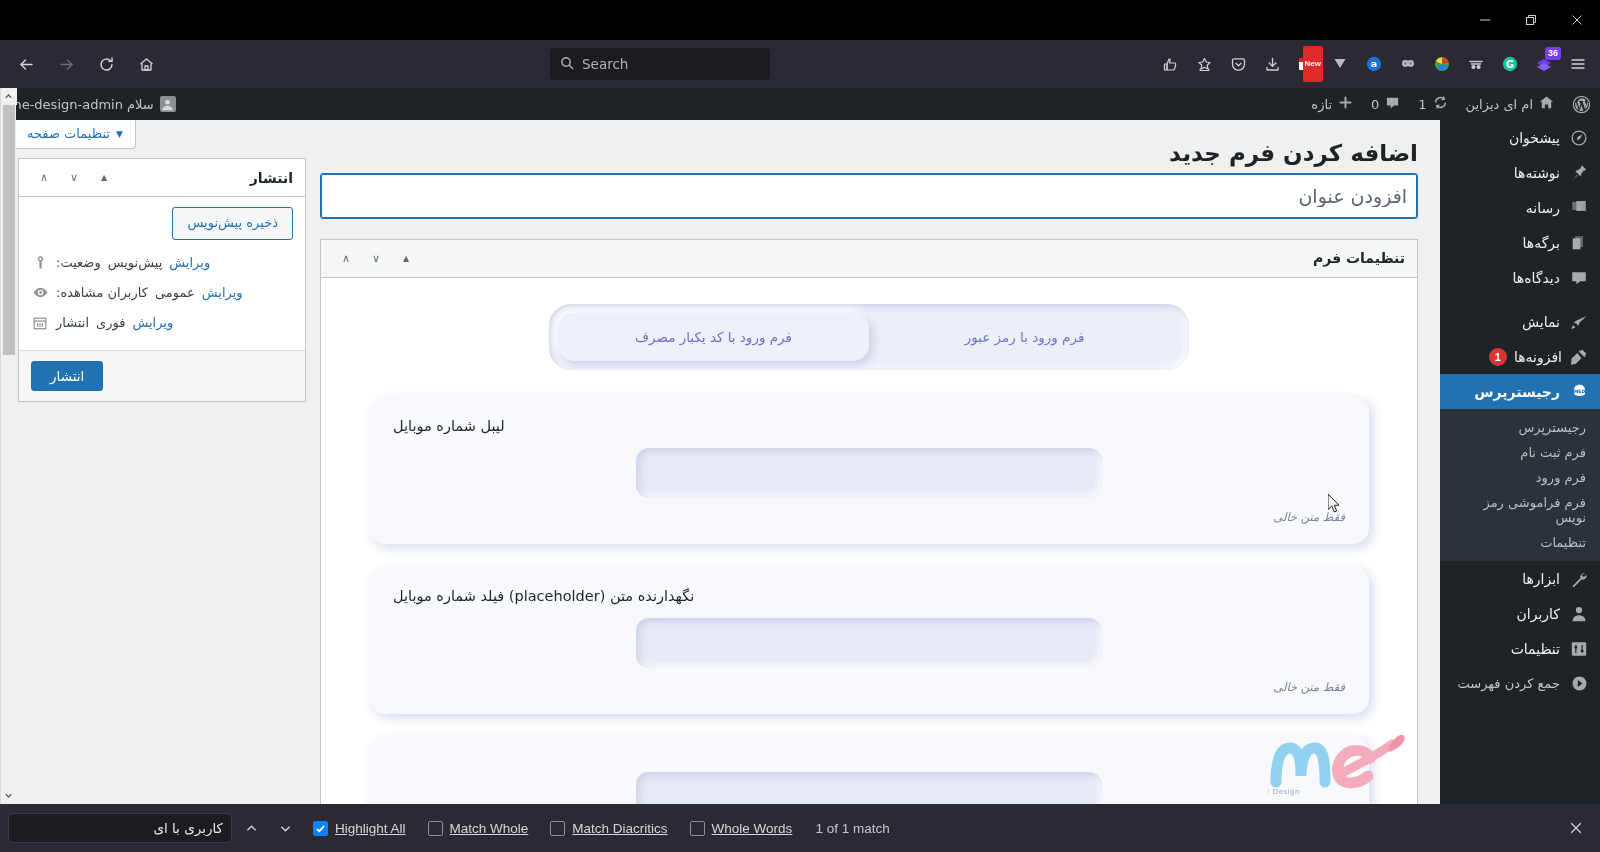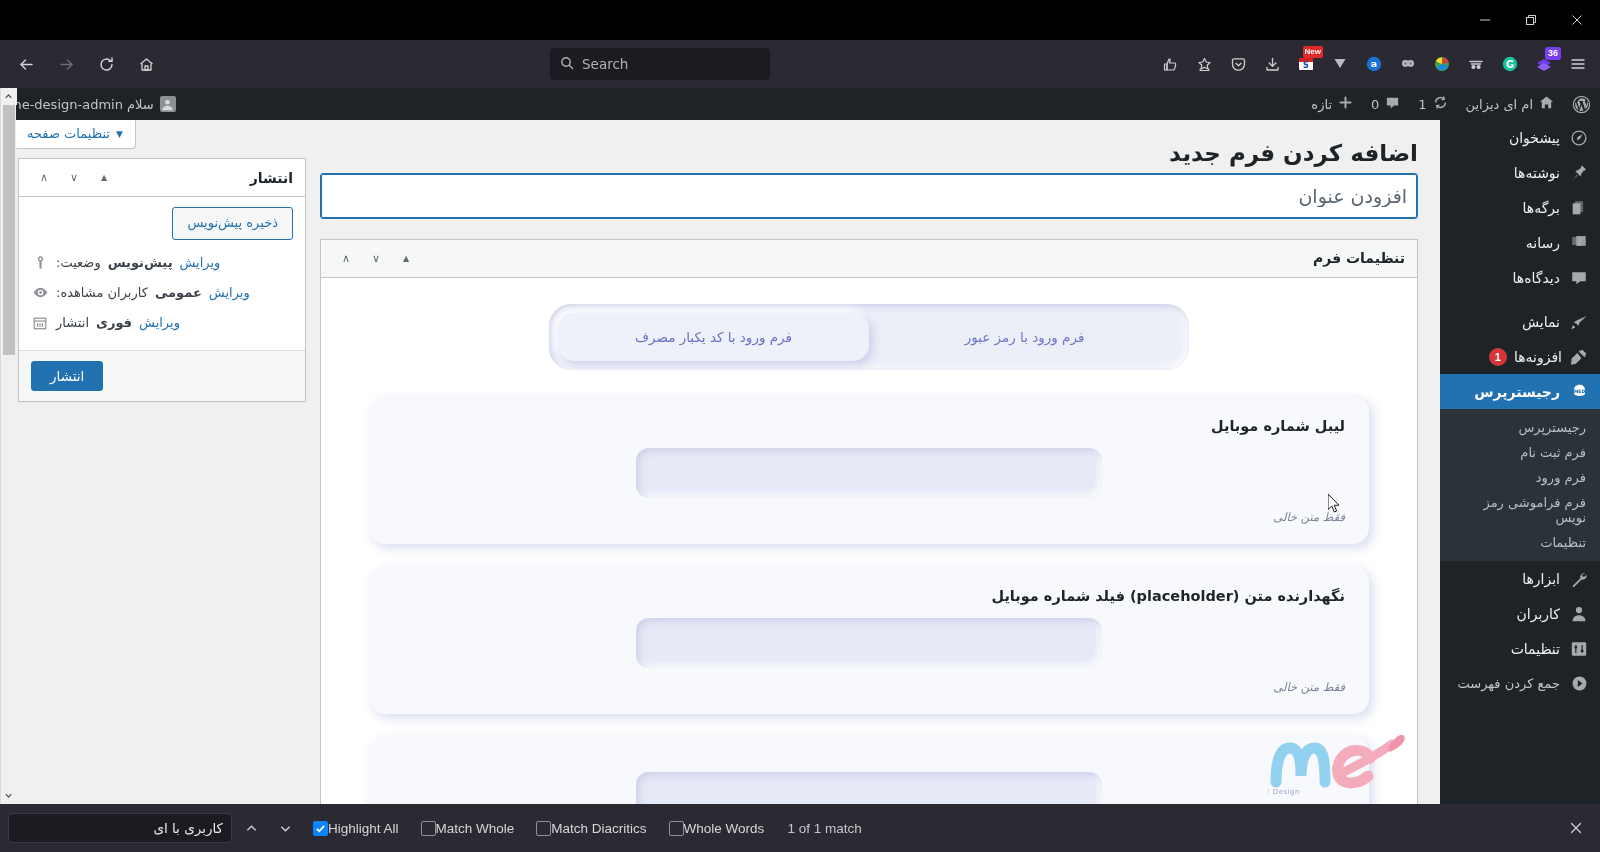--- a/index.html
+++ b/index.html
@@ -39,21 +39,21 @@
     display: flex; align-items: center; padding: 0 10px; gap: 8px;
     color: #b1b1b5; font-size: 13.5px; direction: ltr;
   }
   .ext-tray { display: flex; align-items: center; gap: 2px; }
   .ext-btn {
     width: 32px; height: 32px; border-radius: 4px; display: flex;
     align-items: center; justify-content: center; position: relative; color: #cfcfd2;
   }
   .badge-new {
     position: absolute; top: -2px; right: -1px; background: #e02a2a; color: #fff;
-    font-size: 8px; font-weight: 700; line-height: 1; padding: 2px 2px; border-radius: 2px;
+    font-size: 8px; font-weight: 700; line-height: 1; padding: 14px 2px; border-radius: 2px;
     font-family: "Liberation Sans", sans-serif;
   }
   .badge-count {
     position: absolute; top: -1px; right: -1px; background: #7b3ff2; color: #fff;
     font-size: 9px; font-weight: 700; line-height: 1; padding: 2px 3px; border-radius: 3px;
     font-family: "Liberation Sans", sans-serif;
   }
 
   
   .viewport {
@@ -170,21 +170,21 @@
     background: #f6f7f7; border: 1px solid #2271b1; color: #2271b1; border-radius: 3px;
     padding: 5px 14px; font-size: 13px; line-height: 1.6; cursor: pointer;
     font-family: "DejaVu Sans", sans-serif;
   }
   .misc-line {
     display: flex; align-items: center; gap: 7px; padding: 7px 0;
     font-size: 13px; color: #3c434a; justify-content: flex-end;
   }
   .misc-line .m-ico { color: #8c8f94; width: 18px; display: inline-flex;
     align-items: center; justify-content: center; }
-  .misc-line b { font-weight: 700; }
+  .misc-line b { font-weight: 400; }
   .edit-link { color: #2271b1; text-decoration: none; }
   .major-actions {
     border-top: 1px solid #dcdcde; background: #f6f7f7; padding: 10px 12px;
     display: flex; justify-content: flex-end;
   }
   .btn-primary {
     background: #2271b1; border: 1px solid #2271b1; color: #fff; border-radius: 3px;
     padding: 6px 18px; font-size: 13.5px; cursor: pointer; font-weight: 400;
     font-family: "DejaVu Sans", sans-serif;
   }
@@ -205,21 +205,21 @@
     box-shadow: 4px 4px 9px #cdd1e8, -4px -4px 9px #ffffff;
     color: #6a72bf;
   }
 
   .field-card {
     background: #f8f9fc; border-radius: 16px; padding: 22px 24px 20px;
     margin: 0 auto 22px; max-width: 1000px;
     box-shadow: 4px 4px 12px #d7dcee, -4px -4px 12px #ffffff;
   }
   .field-label {
-    font-size: 14.5px; font-weight: 700; color: #1d2327; text-align: right;
+    font-size: 14.5px; font-weight: 400; color: #1d2327; text-align: left;
     margin-bottom: 14px;
   }
   .field-input {
     height: 50px; border-radius: 13px; background: #e6e9f6;
     box-shadow: inset 3px 3px 7px #ccd1e8, inset -3px -3px 7px #ffffff;
     max-width: 466px; margin: 0 auto 12px; width: 100%;
   }
   .field-hint {
     font-size: 11.5px; color: #7b8194; text-align: right; font-style: italic;
   }
@@ -251,21 +251,21 @@
   .find-input {
     width: 224px; height: 30px; background: #1c1b22; border: 1px solid #3a3944;
     border-radius: 4px; color: #e6e6ea; padding: 0 8px; font-size: 13.5px;
     direction: rtl; text-align: right; outline: none;
     font-family: "DejaVu Sans", sans-serif;
   }
   .find-nav {
     width: 30px; height: 30px; display: flex; align-items: center;
     justify-content: center; border-radius: 4px; color: #cfcfd2;
   }
-  .check-item { display: flex; align-items: flex-start; padding: 0 9px; cursor: pointer; }
+  .check-item { display: flex; align-items: flex-start; gap: 7px; padding: 0 9px; cursor: pointer; text-decoration: underline; }
   .cbox {
     width: 15px; height: 15px; border: 1px solid #8f8f9d; border-radius: 2px;
     background: transparent; display: inline-flex; align-items: center; justify-content: center;
   }
   .cbox.checked { background: #0a84ff; border-color: #0a84ff; color: #fff; }
   .find-status { padding: 0 10px; color: #c6c6ca; }
   .find-close { margin-left: auto; width: 32px; height: 32px; display: flex;
     align-items: center; justify-content: center; border-radius: 4px; color: #cfcfd2; }
 
   
@@ -502,36 +502,36 @@
         <span class="mi-ico">
           <svg width="18" height="18" viewBox="0 0 20 20" fill="currentColor">
               <path d="M13.3 1.8 11.9 3l.7.9-4.2 3.2-1.2-.2-1.2 1.2 5.4 5.4 1.2-1.2-.2-1.2 3.2-4.2.9.7 1.2-1.4zM7.9 12.1 3 17.6l5.5-4.9z"></path>
             </svg>
         </span>
         <span>نوشته‌ها</span>
       </div>
       <div class="menu-item">
         <span class="mi-ico">
           <svg width="18" height="18" viewBox="0 0 20 20" fill="currentColor">
-              <path d="M5.5 2.4h9v12h-9z" opacity=".5"></path>
-              <path d="M3 4.8h8.6V17H3z"></path>
-            </svg>
-        </span>
-        <span>برگه‌ها</span>
-      </div>
-      <div class="menu-item">
-        <span class="mi-ico">
-          <svg width="18" height="18" viewBox="0 0 20 20" fill="currentColor">
               <path d="M2.5 3.2h9v9h-9z" opacity=".55"></path>
               <path d="M7 2.2h10.5v11H7z" opacity=".9"></path>
               <circle cx="10.2" cy="11.4" r="2"></circle>
               <path d="M11.4 4.2v7.2h1.3V5.6l3.3-.7V4z"></path>
             </svg>
         </span>
         <span>رسانه</span>
+      </div>
+      <div class="menu-item">
+        <span class="mi-ico">
+          <svg width="18" height="18" viewBox="0 0 20 20" fill="currentColor">
+              <path d="M5.5 2.4h9v12h-9z" opacity=".5"></path>
+              <path d="M3 4.8h8.6V17H3z"></path>
+            </svg>
+        </span>
+        <span>برگه‌ها</span>
       </div>
       <div class="menu-item">
         <span class="mi-ico">
           <svg width="18" height="18" viewBox="0 0 20 20" fill="currentColor">
               <path d="M2.5 3.5h15v10h-6l-4.4 3.4V13.5h-4.6z"></path>
             </svg>
         </span>
         <span>دیدگاه‌ها</span>
       </div>
 

